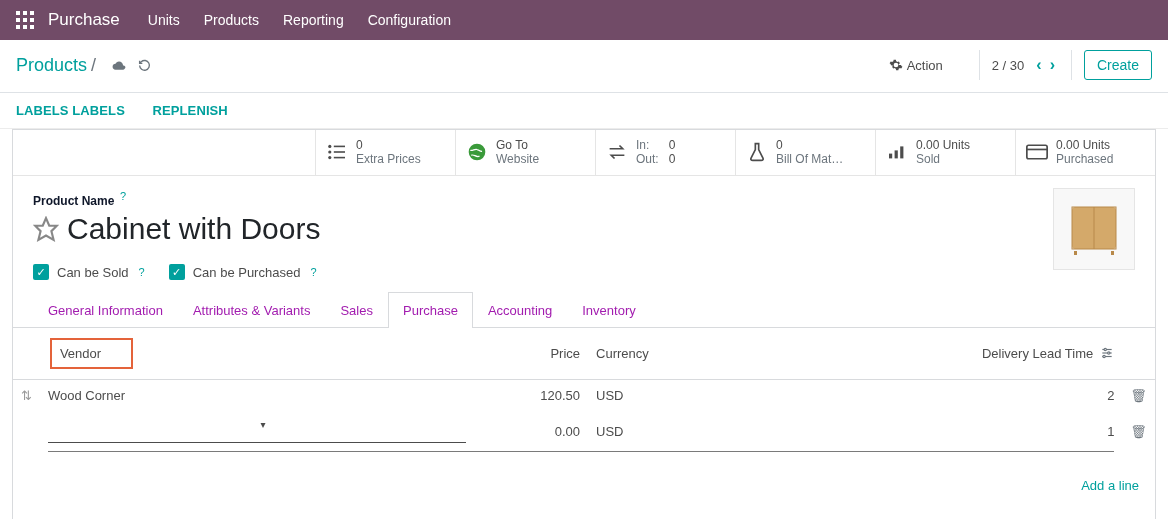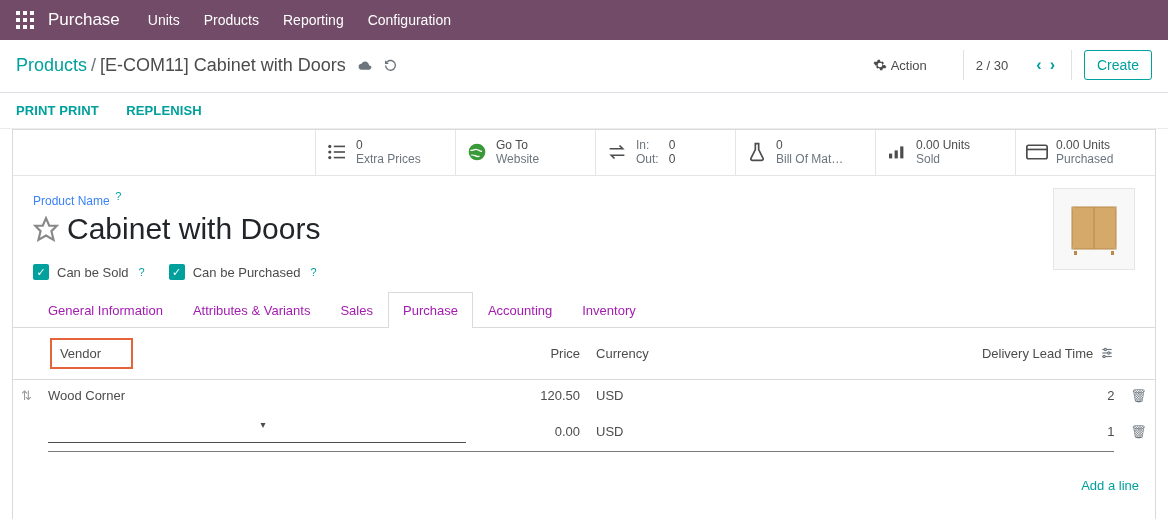--- a/index.html
+++ b/index.html
@@ -13,21 +13,21 @@
   
   
   .breadcrumb-bar { display: flex; align-items: center; justify-content: space-between; padding: 10px 16px 12px; border-bottom: 1px solid #dee2e6; }
   .breadcrumb-left { display: flex; align-items: center; }
   .breadcrumb-link { color: #00a09d; font-size: 18px; text-decoration: none; }
   .breadcrumb-sep { margin: 0 4px; font-size: 18px; color: #6c757d; }
   .breadcrumb-current { font-size: 18px; color: #4c4c4c; }
   .bc-icon { margin-left: 12px; color: #6c757d; font-size: 13px; cursor: pointer; }
   .breadcrumb-right { display: flex; align-items: center; }
   .action-btn { color: #4c4c4c; cursor: pointer; display: flex; align-items: center; gap: 4px; margin-right: 24px; }
-  .pager { color: #4c4c4c; margin-right: 24px; }
+  .pager { color: #4c4c4c; margin-right: 8px; }
   .pager-arrows { display:flex; }
   .pager-arrow { color: #00a09d; font-size: 16px; font-weight: bold; padding: 4px 4px; cursor: pointer; }
   .divider-v { width:1px; height:30px; background:#dee2e6; margin:0 12px; }
   .create-btn { border: 1px solid #00a09d; color: #00a09d; background: #fff; padding: 6px 12px; border-radius: 3px; font-size: 14px; cursor: pointer; }
   
   
   .actions-bar { padding: 10px 16px; border-bottom: 1px solid #ececec;}
   .actions-bar a { color: #00a09d; font-weight: 600; margin-right: 24px; text-decoration: none; font-size: 13px; letter-spacing: 0.1px;}
   
   
@@ -41,21 +41,21 @@
   .stat-icon { width: 22px; height: 22px; margin-right: 8px; color: #4c4c4c; display:flex; align-items:center; justify-content:center;}
   .stat-text { font-size: 12px; line-height: 1.2; color: #4c4c4c; }
   .stat-text .val { display:block; font-weight:500;}
   .stat-text .lbl { display:block; color:#6c757d; white-space:nowrap; overflow:hidden; text-overflow:ellipsis; max-width:80px;}
   .stat-two-col { display:flex; gap:10px; font-size:12px;}
   .stat-two-col .kcol {color:#6c757d;}
   .stat-two-col .vcol {color:#4c4c4c;}
   
   
   .product-header { padding: 14px 20px 10px; position: relative; }
-  .field-label { font-size: 12px; color: #3b82f6; font-weight:400;}
+  .field-label { font-size: 12px; color: #0f172a; font-weight:700;}
   .help-q { color: #00a09d; font-size: 11px; vertical-align: super; margin-left:2px;}
   .title-row { display:flex; align-items:center; margin-top:4px;text-align:center;}
   .star { width:26px; height:26px; margin-right:8px; color:#6c757d;}
   .product-title { font-size: 30px; font-weight: 400; color: #212529; }
   .product-img { position:absolute; right:20px; top:12px; width:82px; height:82px; border:1px solid #e5e5e5; background:#f8f8f8; display:flex; align-items:center; justify-content:center;}
   .checks { margin-top: 18px; display:flex; gap:24px; align-items:center;}
   .check-item { display:flex; align-items:center; gap:8px;}
   .cb { width:16px; height:16px; background:#00a09d; display:flex; align-items:center; justify-content:center; color:#fff; font-size:11px; border-radius:2px;}
   
   
@@ -108,21 +108,20 @@
   <span class="nav-item">Units</span>
   <span class="nav-item">Products</span>
   <span class="nav-item">Reporting</span>
   <span class="nav-item">Configuration</span>
 </div>
 
 <div class="breadcrumb-bar">
   <div class="breadcrumb-left">
     <a href="#" class="breadcrumb-link">Products</a>
     <span class="breadcrumb-sep">/</span>
-    <span class="breadcrumb-current">[E-COM11] Cabinet with Doors</span>
     <span class="bc-icon">
       <svg width="14" height="12" viewBox="0 0 24 20" fill="#6c757d">
           <path d="M19 11c0-4-3-7-7-7-3 0-5 2-6 4-3 0-5 2-5 5s2 5 5 5h13c2 0 4-2 4-4s-2-3-4-3z"></path>
         </svg>
     </span>
     <span class="bc-icon">
       <svg width="13" height="13" viewBox="0 0 24 24" fill="none" stroke="#6c757d" stroke-width="2.5">
           <path d="M3 12a9 9 0 1 0 3-7L3 8"></path>
           <path d="M3 3v5h5" fill="none"></path>
         </svg>
@@ -140,21 +139,21 @@
     <span class="pager-arrows">
       <span class="pager-arrow">‹</span>
       <span class="pager-arrow">›</span>
     </span>
     <div class="divider-v"></div>
     <button class="create-btn">Create</button>
   </div>
 </div>
 
 <div class="actions-bar">
-  <a href="#">PRINT PRINT</a>
+  <a href="#">LABELS LABELS</a>
   <a href="#">REPLENISH</a>
 </div>
 
 <div class="sheet-wrap">
 <div class="sheet">
 
   <div class="stat-row">
     <div class="stat-btn">
       <span class="stat-icon">
         <svg width="20" height="16" viewBox="0 0 24 20" fill="#4c4c4c">

